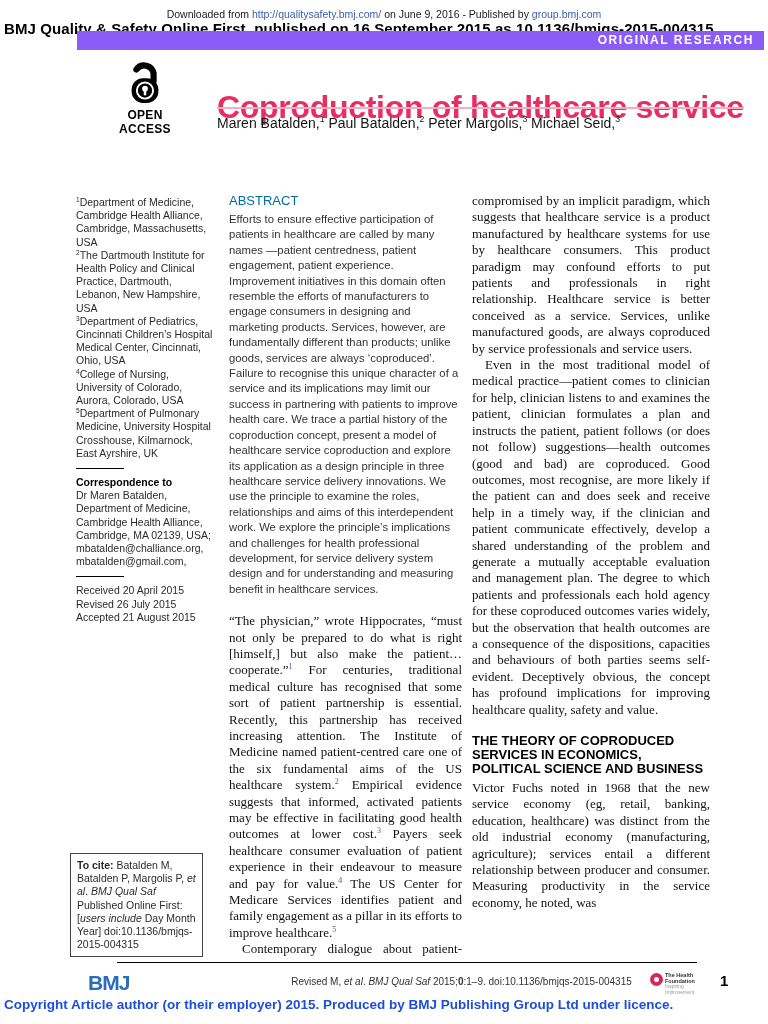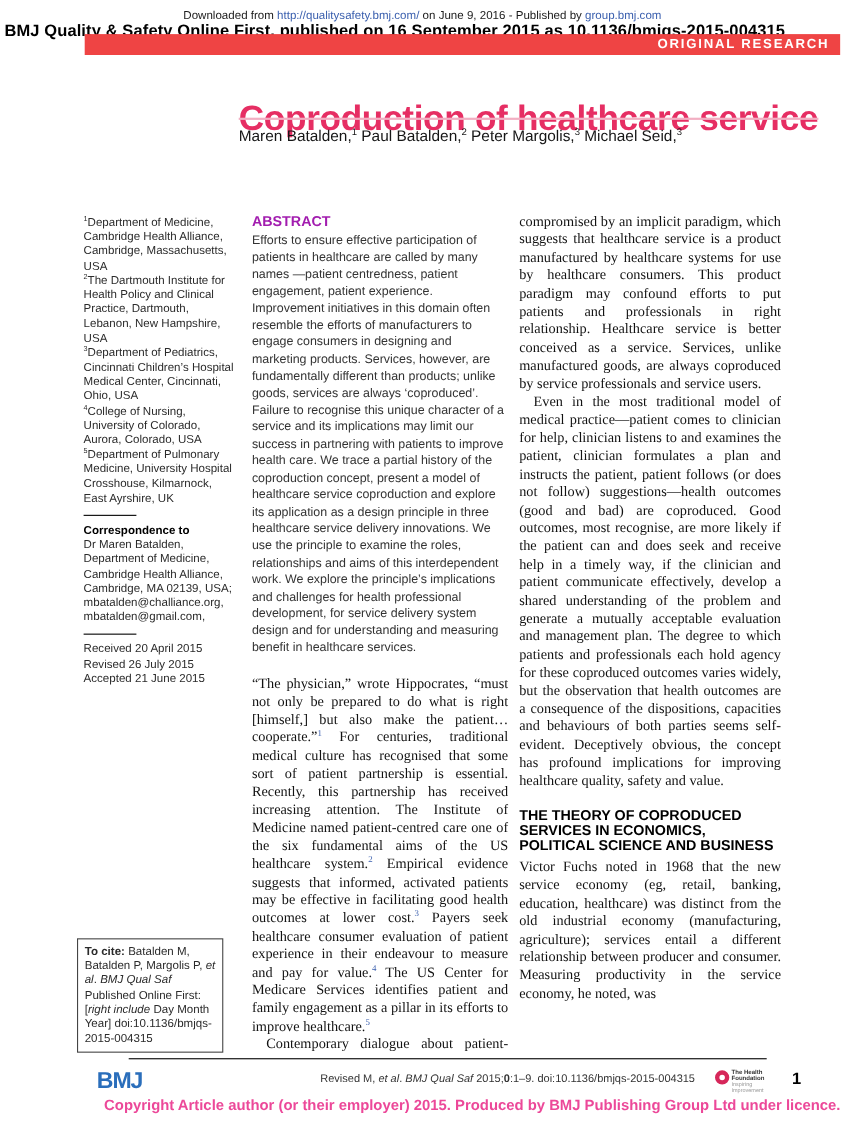--- a/index.html
+++ b/index.html
@@ -14,21 +14,21 @@
   .b { font-weight:bold; }
   sup { font-size:0.62em; line-height:0; vertical-align:super; }
   sup.link { color:#3A5FAE; }
 
   
   .dl-line { position:absolute; top:8px; left:0; right:0; text-align:center;
     font-size:10.5px; color:#1a1a1a; }
   .pub-line { position:absolute; top:20px; left:0; right:0; text-align:left;
     font-size:15px; font-weight:bold; color:#000; letter-spacing:0.1px; }
   .banner { position:absolute; top:31px; left:73px; width:687px; height:19px;
-    background:#ef4444; color:#fff; font-size:12px; font-weight:bold;
+    background:#8b5cf6; color:#fff; font-size:12px; font-weight:bold;
     letter-spacing:1.6px; text-align:right; line-height:19px; padding-right:10px; }
 
   
   .oa { position:absolute; left:99px; top:57px; width:84px; text-align:center; }
   .oa svg { display:block; margin:0 auto; }
   .oa-label { margin-top:3px; font-size:12px; font-weight:bold; letter-spacing:0.3px; color:#000; }
   .title { position:absolute; left:213px; top:53px; width:545px;
     font-size:32px; font-weight:bold; color:#E62E63; letter-spacing:-0.3px;margin-top:36px; }
   .title-rule { position:absolute; left:213px; top:107px; width:527px; height:2px; background:#F2AFC2; }
   .authors { position:absolute; left:213px; top:114px; width:545px;
@@ -41,77 +41,89 @@
   .sb-rule { width:48px; height:1px; background:#000; margin:8px 0 7px 0; }
   .corr-h { font-weight:bold; color:#000; }
   .dates div { }
   .cite-box { position:absolute; left:66px; top:853px; width:133px;
     border:1.5px solid #444; padding:5px 6px;
     font-size:10.5px; line-height:13.2px; color:#2b2b2b; }
 
   
   .col1 { position:absolute; left:225px; top:193px; width:233px; height:765px; overflow:hidden; }
   .col2 { position:absolute; left:468px; top:193px; width:238px; height:765px; overflow:hidden; }
-  .abstract-h { font-size:13px; font-weight:bold; color:#a21caf; margin-bottom:4px; }
+  .abstract-h { font-size:13px; font-weight:normal; color:#0369a1; margin-bottom:4px; }
   .abstract-body { font-size:11.3px; line-height:15.4px; color:#333; }
   .serif p { font-family:"Liberation Serif", serif; font-size:13px; line-height:16.4px;
     text-align:justify; color:#121212; hyphens:auto; }
   .body-start { margin-top:16px; }
   .indent { text-indent:13px; }
   .sec-h { font-size:13px; line-height:14px; font-weight:bold; color:#000; margin:16px 0 4px 0; }
 
   
   .foot-rule { position:absolute; left:113px; top:962px; width:580px; height:1px; background:#000; }
   .bmj-logo { position:absolute; left:84px; top:971px; font-size:21px; font-weight:bold;
     color:#2A6EBB; letter-spacing:-1px;text-align:right; }
   .foot-cite { position:absolute; left:225px; top:976px; width:465px; text-align:center;
     font-size:10px; color:#333; }
   .hf { position:absolute; left:646px; top:972px; display:flex; align-items:flex-start; gap:2px; }
   .hf-ring { width:13px; height:13px; border:4px solid #D6275A; border-radius:50%; margin-top:1px; }
   .hf-text { width:40px; }
   .hf-name { font-size:5.5px; line-height:6px; font-weight:bold; color:#333; }
   .hf-tag { font-size:5px; line-height:5.5px; color:#999; }
   .page-num { position:absolute; left:716px; top:972px; font-size:15px; font-weight:bold; color:#000; }
-  .copyright { position:absolute; left:0; right:0; top:997px; text-align:right;
-    font-size:13.5px; font-weight:bold; color:#ec4899; }
+  .copyright { position:absolute; left:0; right:0; top:997px; text-align:left;
+    font-size:13.5px; font-weight:bold; color:#1d4ed8; }
 </style>
 </head>
 <body>
 
 <div class="page">
 
   <div class="dl-line"><span>Downloaded from </span><span class="link">http://qualitysafety.bmj.com/</span><span> on June 9, 2016 - Published by </span><span class="link">group.bmj.com</span></div>
   <div class="pub-line">BMJ Quality &amp; Safety Online First, published on 16 September 2015 as 10.1136/bmjqs-2015-004315</div>
   <div class="banner">ORIGINAL RESEARCH</div>
 
+  <div class="oa">
+    <span>
+      <svg width="42" height="48" viewBox="0 0 44 50" aria-hidden="true">
+        <path d="M13 13 A 10 10 0 0 1 31 17 L 31 25" fill="none" stroke="#000" stroke-width="6.5" stroke-linecap="round"></path>
+        <rect x="8" y="22" width="28" height="26" rx="12" fill="#000"></rect>
+        <circle cx="22" cy="35" r="8.5" fill="none" stroke="#fff" stroke-width="2"></circle>
+        <circle cx="22" cy="33" r="3" fill="#fff"></circle>
+        <rect x="20.7" y="33" width="2.6" height="7" fill="#fff"></rect>
+      </svg>
+    </span>
+    <div class="oa-label">OPEN ACCESS</div>
+  </div>
 
   <h1 class="title">Coproduction of healthcare service</h1>
   <div class="title-rule"></div>
   <div class="authors">
     <div><span>Maren Batalden,</span><sup>1</sup><span> Paul Batalden,</span><sup>2</sup><span> Peter Margolis,</span><sup>3</sup><span> Michael Seid,</span><sup>3</sup></div>
   </div>
 
   <div class="sidebar">
     <div class="affil"><sup>1</sup><span>Department of Medicine, Cambridge Health Alliance, Cambridge, Massachusetts, USA</span></div>
     <div class="affil"><sup>2</sup><span>The Dartmouth Institute for Health Policy and Clinical Practice, Dartmouth, Lebanon, New Hampshire, USA</span></div>
     <div class="affil"><sup>3</sup><span>Department of Pediatrics, Cincinnati Children’s Hospital Medical Center, Cincinnati, Ohio, USA</span></div>
     <div class="affil"><sup>4</sup><span>College of Nursing, University of Colorado, Aurora, Colorado, USA</span></div>
     <div class="affil"><sup>5</sup><span>Department of Pulmonary Medicine, University Hospital Crosshouse, Kilmarnock, East Ayrshire, UK</span></div>
     <div class="sb-rule"></div>
     <div class="corr-h">Correspondence to</div>
     <div>Dr Maren Batalden, Department of Medicine, Cambridge Health Alliance, Cambridge, MA 02139, USA; mbatalden@challiance.org, mbatalden@gmail.com,</div>
     <div class="sb-rule"></div>
     <div class="dates">
       <div>Received 20 April 2015</div>
       <div>Revised 26 July 2015</div>
-      <div>Accepted 21 June 2015</div>
+      <div>Accepted 21 August 2015</div>
     </div>
   </div>
 
-  <div class="cite-box"><span class="b">To cite: </span><span>Batalden M, Batalden P, Margolis P, </span><span class="i">et al</span><span>. </span><span class="i">BMJ Qual Saf</span><span> Published Online First: [</span><span class="i">right include</span><span> Day Month Year] doi:10.1136/bmjqs-2015-004315</span></div>
+  <div class="cite-box"><span class="b">To cite: </span><span>Batalden M, Batalden P, Margolis P, </span><span class="i">et al</span><span>. </span><span class="i">BMJ Qual Saf</span><span> Published Online First: [</span><span class="i">users include</span><span> Day Month Year] doi:10.1136/bmjqs-2015-004315</span></div>
 
   <div class="col1 serif">
     <div class="abstract-h">ABSTRACT</div>
     <div class="abstract-body">Efforts to ensure effective participation of patients in healthcare are called by many names —patient centredness, patient engagement, patient experience. Improvement initiatives in this domain often resemble the efforts of manufacturers to engage consumers in designing and marketing products. Services, however, are fundamentally different than products; unlike goods, services are always ‘coproduced’. Failure to recognise this unique character of a service and its implications may limit our success in partnering with patients to improve health care. We trace a partial history of the coproduction concept, present a model of healthcare service coproduction and explore its application as a design principle in three healthcare service delivery innovations. We use the principle to examine the roles, relationships and aims of this interdependent work. We explore the principle’s implications and challenges for health professional development, for service delivery system design and for understanding and measuring benefit in healthcare services.</div>
     <p class="body-start"><span>“The physician,” wrote Hippocrates, “must not only be prepared to do what is right [himself,] but also make the patient…cooperate.”</span><sup class="link">1</sup><span> For centuries, traditional medical culture has recognised that some sort of patient partnership is essential. Recently, this partnership has received increasing attention. The Institute of Medicine named patient-centred care one of the six fundamental aims of the US healthcare system.</span><sup class="link">2</sup><span> Empirical evidence suggests that informed, activated patients may be effective in facilitating good health outcomes at lower cost.</span><sup class="link">3</sup><span> Payers seek healthcare consumer evaluation of patient experience in their endeavour to measure and pay for value.</span><sup class="link">4</sup><span> The US Center for Medicare Services identifies patient and family engagement as a pillar in its efforts to improve healthcare.</span><sup class="link">5</sup></p>
     <p class="indent"><span>Contemporary dialogue about patient-centred care, however, seems</span></p>
   </div>
 
   <div class="col2 serif">
     <p><span>compromised by an implicit paradigm, which suggests that healthcare service is a product manufactured by healthcare systems for use by healthcare consumers. This product paradigm may confound efforts to put patients and professionals in right relationship. Healthcare service is better conceived as a service. Services, unlike manufactured goods, are always coproduced by service professionals and service users.</span></p>

